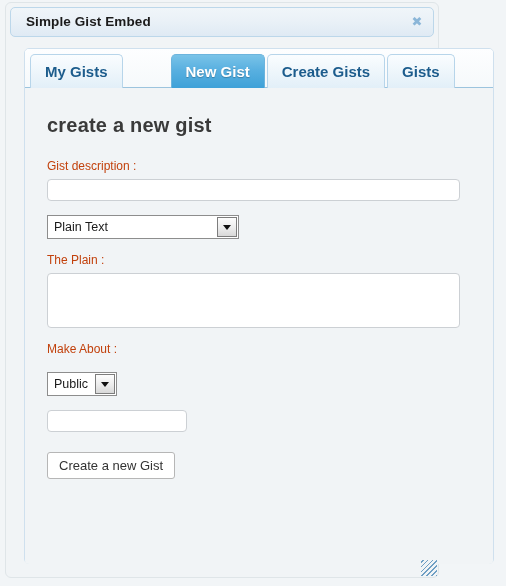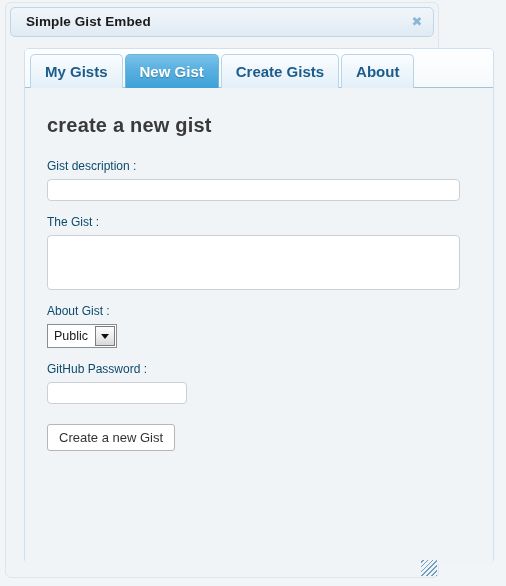--- a/index.html
+++ b/index.html
@@ -99,20 +99,21 @@
     border-radius: 5px 5px 0 0;
     background: linear-gradient(to bottom, #fafdff 0%, #eef6fb 50%, #e2eff8 100%);
     box-sizing: border-box;
     cursor: pointer;
   }
   .tab.active {
     color: #ffffff;
     border-color: #6cb4dd;
     background: linear-gradient(to bottom, #79c3e8 0%, #59b0e0 45%, #3ea1d8 100%);
     text-shadow: 0 1px 1px rgba(0,0,0,0.25);
+    margin-left: 46px;
   }
 
   .tab-panel {
     position: relative;
     padding: 18px 22px 10px 22px;
     background: #f1f4f6;
     height: 476px;
     box-sizing: border-box;
     border-radius: 0 0 4px 4px;
   }
@@ -122,21 +123,21 @@
     font-size: 20px;
     font-weight: bold;
     color: #3a3a3a;
     letter-spacing: 0.2px;
   }
 
   .field { margin-bottom: 14px; }
   .field-label {
     display: block;
     font-size: 12px;
-    color: #0c4a6e;
+    color: #c2410c;
     margin-bottom: 6px;
   }
   .text-input {
     display: block;
     height: 22px;
     border: 1px solid #ccd0d4;
     border-radius: 4px;
     background: #ffffff;
     box-sizing: border-box;
     font-family: "Liberation Sans", sans-serif;
@@ -169,21 +170,21 @@
     display: inline-block;
     position: relative;
     height: 24px;
     border: 1px solid #8d8d8d;
     background: #ffffff;
     box-sizing: border-box;
     cursor: pointer;
     vertical-align: middle;
   }
   .select-lang  { width: 192px; }
-  .select-make  { width: 70px; }
+  .select-make  { width: 70px; margin-top: 10px; }
   .select-value {
     display: block;
     font-size: 12.5px;
     color: #1a1a1a;
     line-height: 22px;
     padding-left: 6px;
     white-space: nowrap;
     overflow: hidden;
   }
   .select-arrow {
@@ -242,51 +243,54 @@
 <div class="dialog">
 
   <div class="titlebar">
     <span class="title-text">Simple Gist Embed</span>
     <span class="close-btn">✖</span>
   </div>
 
   <div class="tabs">
 
     <div class="tab-strip">
-      <a class="tab" href="#">My Gists</a><a class="tab active" href="#">New Gist</a><a class="tab" href="#">Create Gists</a><a class="tab" href="#">About</a>
+      <a class="tab" href="#">My Gists</a><a class="tab active" href="#">New Gist</a><a class="tab" href="#">Create Gists</a><a class="tab" href="#">Gists</a>
     </div>
 
     <div class="tab-panel">
 
       <h2 class="heading">create a new gist</h2>
 
       <div class="field">
         <label class="field-label">Gist description :</label>
         <input class="text-input input-wide" type="text" value="" style="">
       </div>
 
       <div class="field">
-      </div>
-
-      <div class="field">
-        <label class="field-label">The Gist :</label>
+        <div class="select select-lang">
+          <span class="select-value">Plain Text</span>
+          <span class="select-arrow"></span>
+        </div>
+      </div>
+
+      <div class="field">
+        <label class="field-label">The Plain :</label>
         <textarea class="gist-area" style=""></textarea>
       </div>
 
       <div class="field">
-        <label class="field-label">About Gist :</label>
+        <label class="field-label">Make About :</label>
         <div class="select select-make">
           <span class="select-value">Public</span>
           <span class="select-arrow"></span>
         </div>
       </div>
 
 
       <div class="field">
-        <label class="field-label">GitHub Password :</label>
         <input class="text-input input-small" type="password" value="" style="">
       </div>
 
       <button class="submit-btn" type="button">Create a new Gist</button>
 
     </div>
   </div>
 
   <div class="resize-grip"></div>
 </div>

